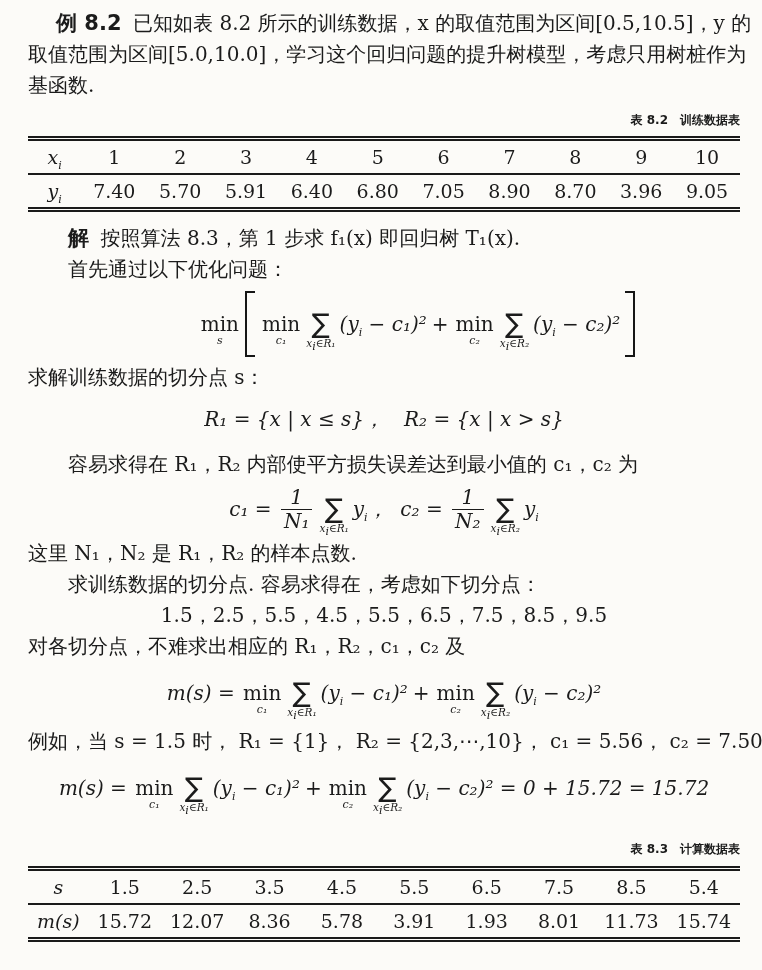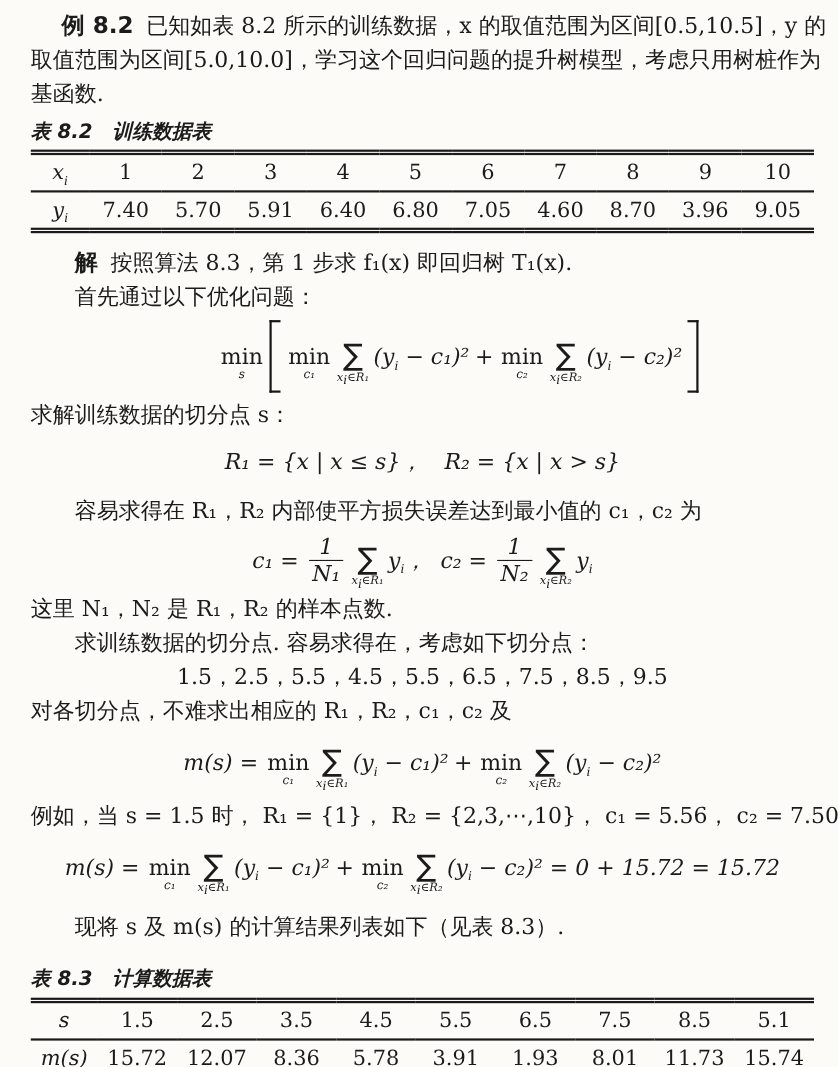--- a/index.html
+++ b/index.html
@@ -10,22 +10,22 @@
   }
   .page{padding:8px 22px 0 28px;width:712px;}
   .ln{white-space:nowrap;}
   .ind{margin-left:2em;}
   .ind15{margin-left:1.4em;}
   .blab{
     font-family:"DejaVu Sans","Liberation Sans",sans-serif;
     font-weight:700;margin-right:.55em;font-size:21px;
   }
   .cap{
-    text-align:left;font-family:"DejaVu Sans","Liberation Sans",sans-serif;
-    font-weight:700;font-size:18px;line-height:24px;font-style:italic;
+    text-align:right;font-family:"DejaVu Sans","Liberation Sans",sans-serif;
+    font-weight:700;font-size:12px;line-height:24px;
   }
   .cap82{margin:7px 0 4px 0;}
   .cap83{margin:20px 0 5px 0;}
   table.btable{
     width:100%;border-collapse:collapse;
     border-top:5px double #1a1a1a;border-bottom:5px double #1a1a1a;
   }
   table.btable td{
     text-align:center;height:32px;font-size:19px;padding:0 2px;
   }
@@ -95,21 +95,21 @@
         <td>10</td>
       </tr>
       <tr>
         <td class="lab"><span>y</span><sub>i</sub></td>
         <td>7.40</td>
         <td>5.70</td>
         <td>5.91</td>
         <td>6.40</td>
         <td>6.80</td>
         <td>7.05</td>
-        <td>4.60</td>
+        <td>8.90</td>
         <td>8.70</td>
         <td>3.96</td>
         <td>9.05</td>
       </tr>
     </tbody>
   </table>
 
   <div class="ln ind sp-solve"><span class="blab">解</span><span>按照算法 8.3，第 1 步求 f₁(x) 即回归树 T₁(x).</span></div>
   <div class="ln ind sp-first">首先通过以下优化问题：</div>
 
@@ -220,40 +220,39 @@
         <span class="us">c₂</span>
       </span>
     <span class="sum">
         <span class="sg">∑</span>
         <span class="ss"><span>x</span><sub>i</sub><span>∈R₂</span></span>
       </span>
     <span class="mb"><span>(y</span><sub>i</sub><span> − c₂)²</span></span>
     <span class="mb"> = 0 + 15.72 = 15.72</span>
   </div>
 
-  <div class="ln ind sp-now">现将 s 及 m(s) 的计算结果列表如下（见表 8.3）.</div>
 
   <div class="cap cap83">表 8.3　计算数据表</div>
   <table class="btable">
     <colgroup>
         <col style="width:8.5%">
         <col span="9" style="width:10.15%">
       </colgroup>
     <tbody>
       <tr class="r1">
         <td class="lab">s</td>
         <td>1.5</td>
         <td>2.5</td>
         <td>3.5</td>
         <td>4.5</td>
         <td>5.5</td>
         <td>6.5</td>
         <td>7.5</td>
         <td>8.5</td>
-        <td>5.1</td>
+        <td>5.4</td>
       </tr>
       <tr>
         <td class="lab">m(s)</td>
         <td>15.72</td>
         <td>12.07</td>
         <td>8.36</td>
         <td>5.78</td>
         <td>3.91</td>
         <td>1.93</td>
         <td>8.01</td>

